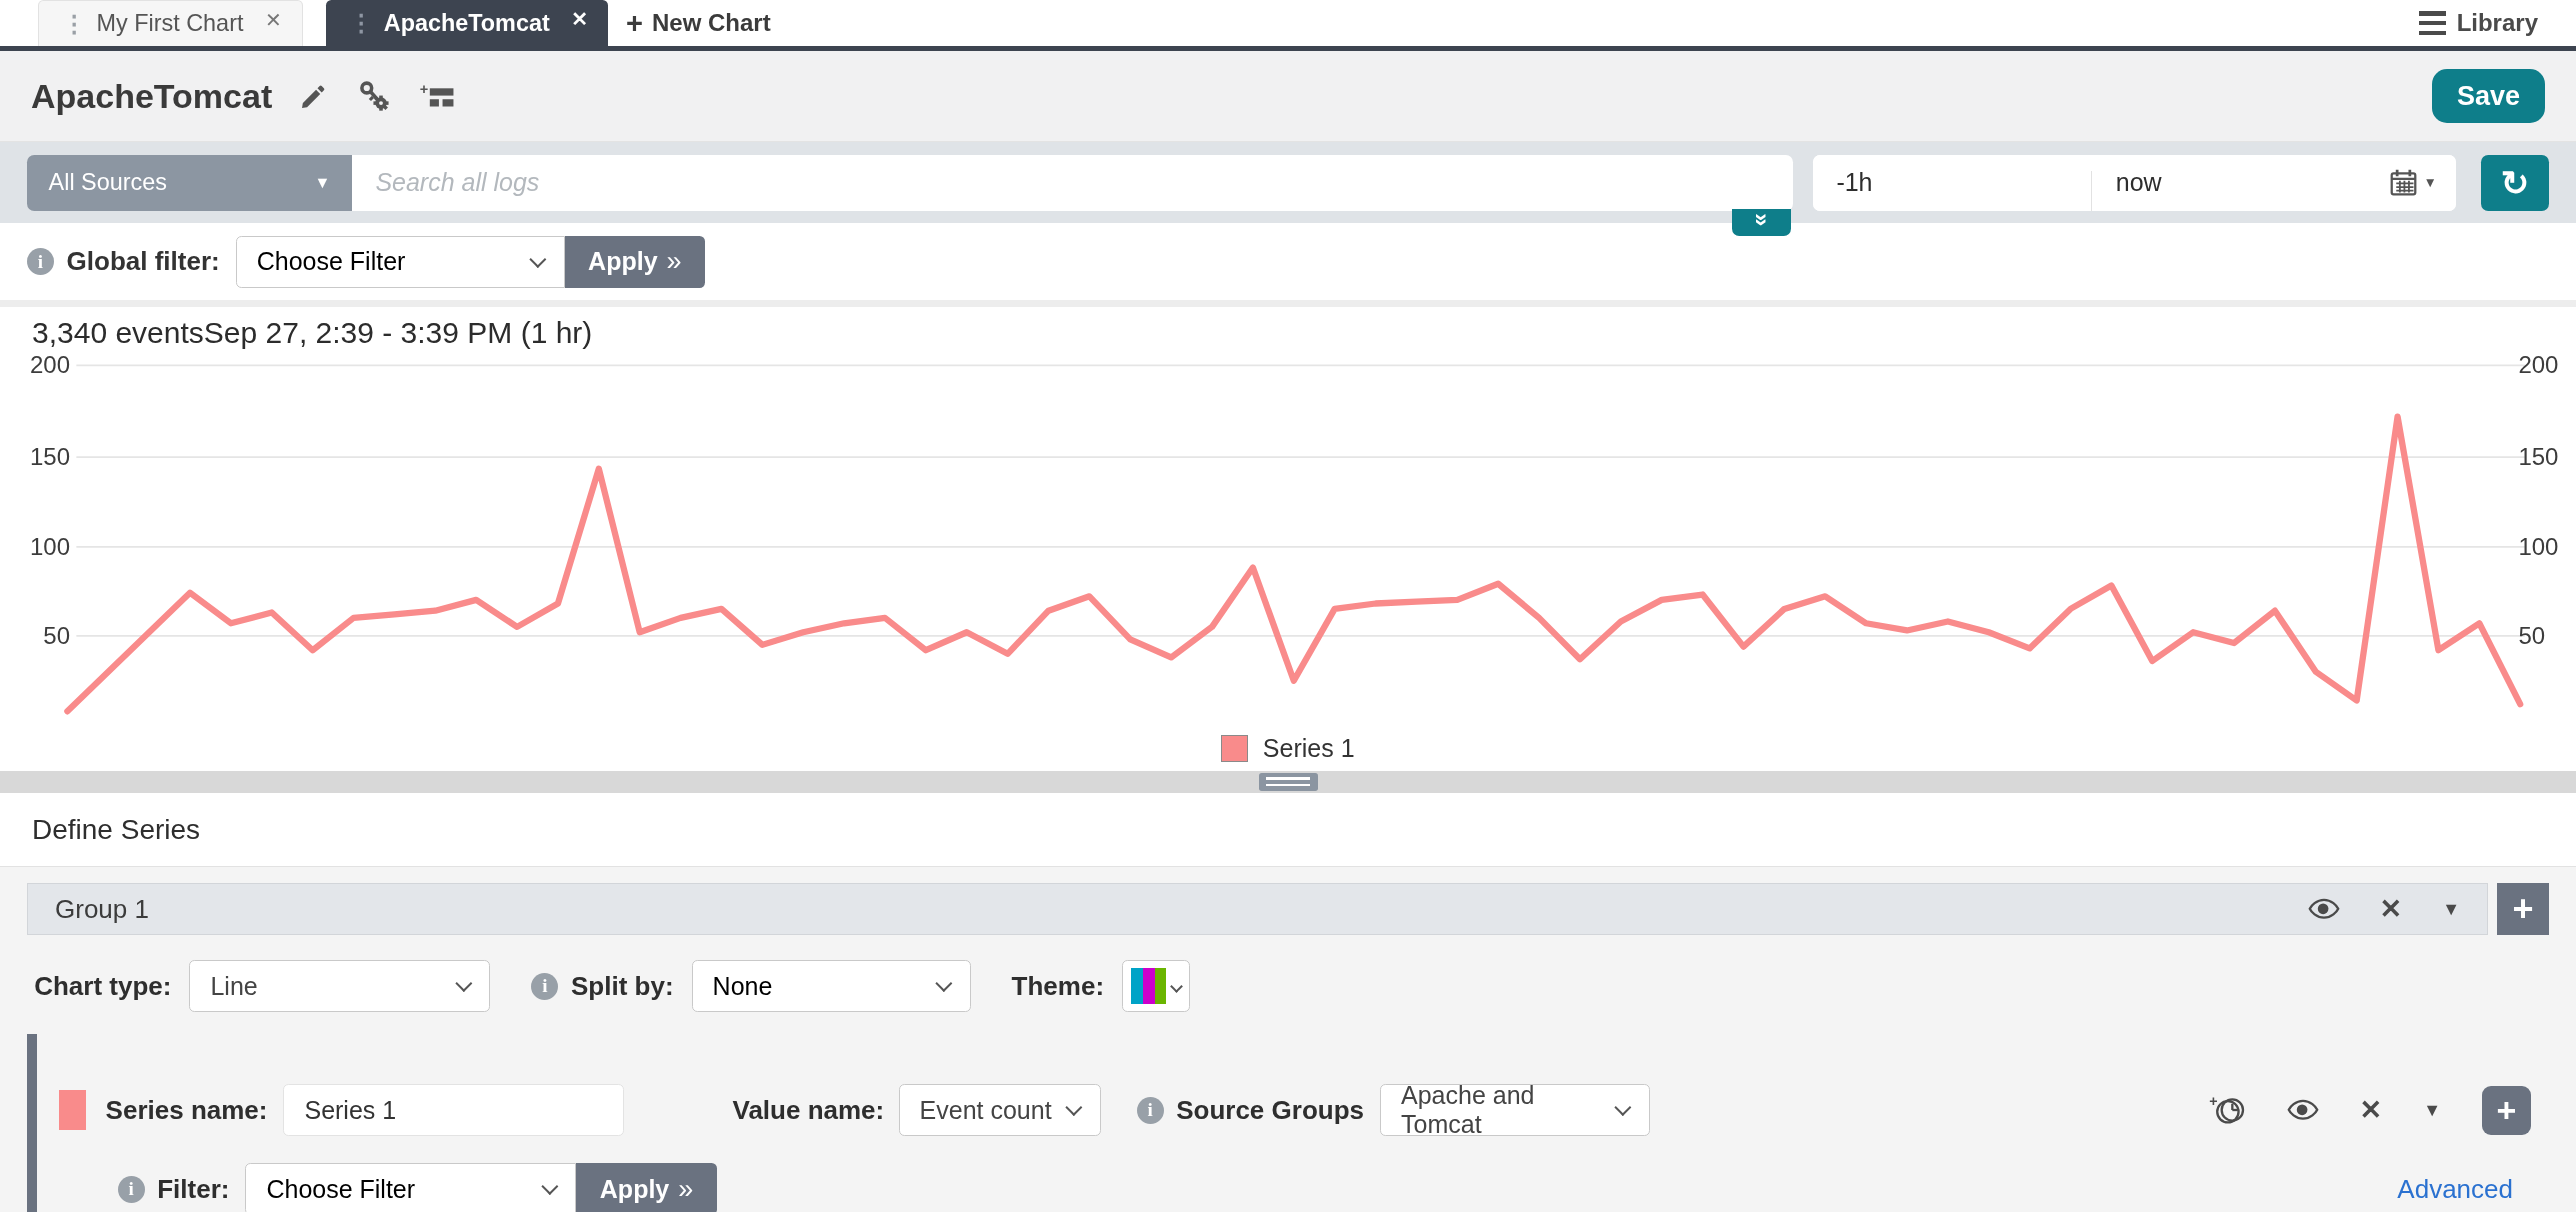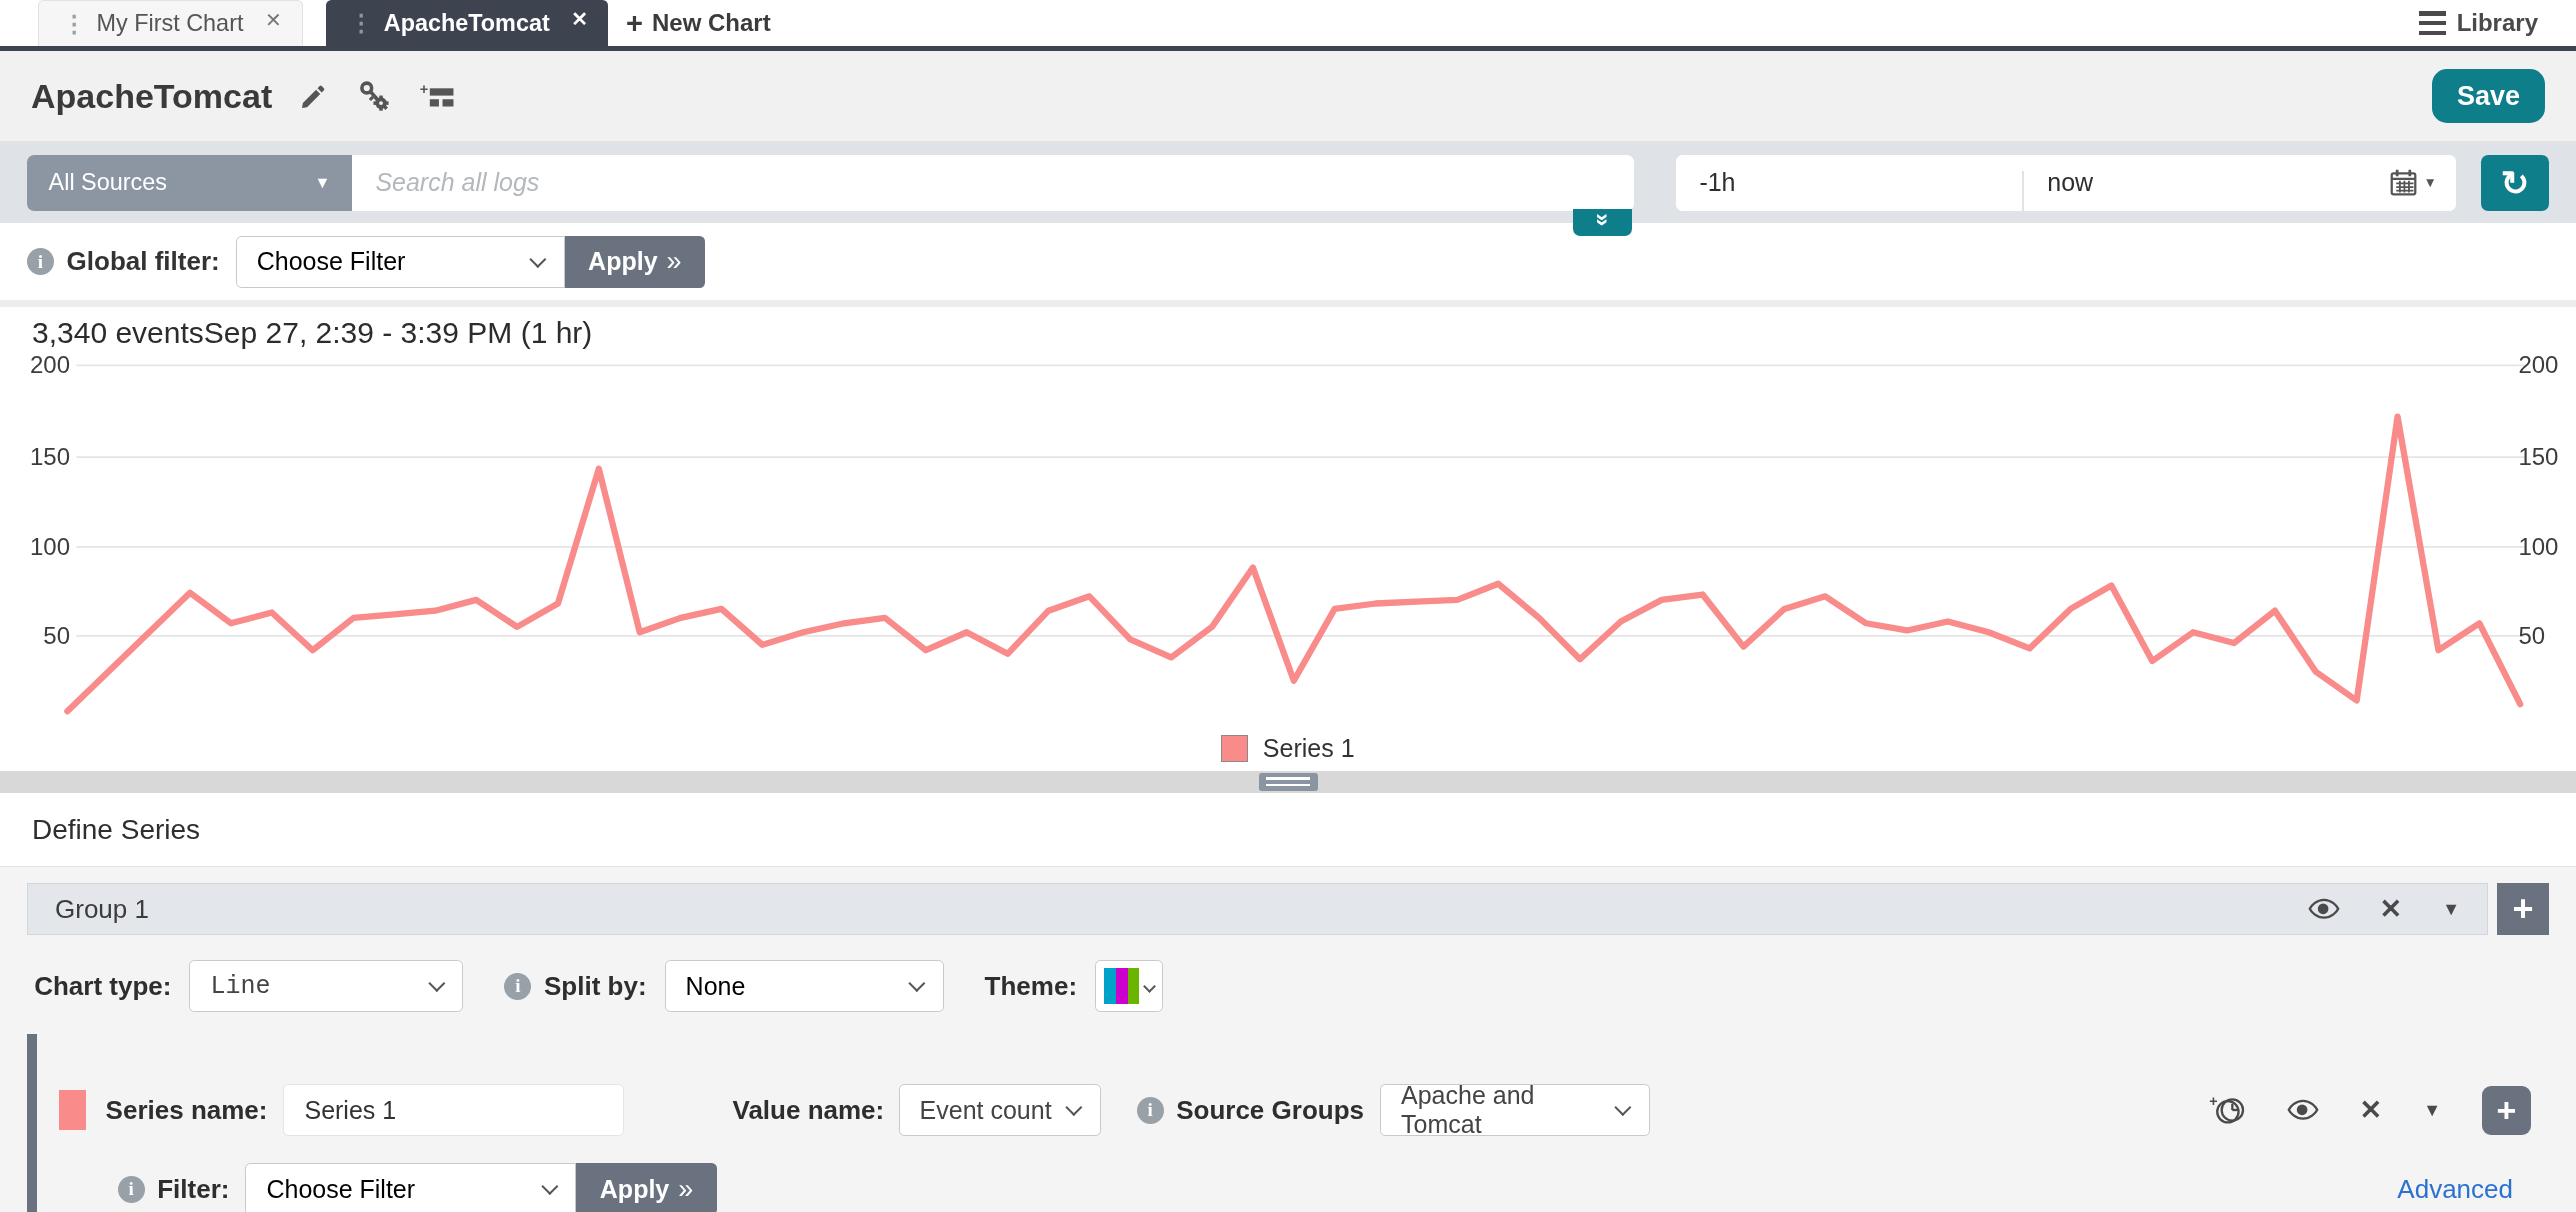--- a/index.html
+++ b/index.html
@@ -41,21 +41,21 @@
   .src-caret { margin-left:auto; font-size:16px; }
   .search-wrap { flex:1; position:relative; height:56px; }
   .search-input { width:100%; height:56px; border:none; border-radius:0 7.2px 7.2px 0;
     font-size:25px; padding:0 23.4px; font-family:"Liberation Sans",sans-serif; }
   .search-input::placeholder { color:#b3b8bd; font-style:italic; }
   .expand-btn { position:absolute; right:1.8px; bottom:-25px; width:59px; height:27px;
     background:#0e7e8a; border:none; border-radius:0 0 7.2px 7.2px; color:#fff; cursor:pointer;
     display:flex; align-items:center; justify-content:center; }
   .dbl-chev { display:inline-block; transform:rotate(90deg); font-size:23.4px; font-weight:bold;
     line-height:1; margin-top:-5.4px; }
-  .time-wrap { width:780px; height:56px; background:#fff; border-radius:7.2px; margin-left:42px;
+  .time-wrap { width:643px; height:56px; background:#fff; border-radius:7.2px; margin-left:20px;
     display:flex; align-items:flex-end; overflow:hidden; }
   .time-input { flex:1; height:100%; border:none; font-size:25px; padding:0 23.4px; min-width:0;
     font-family:"Liberation Sans",sans-serif; color:#2e2e2e; }
   .time-div { width:1.8px; height:40px; background:#e2e2e2; }
   .cal-btn { width:86px; height:100%; background:#fff; border:none; display:flex;
     align-items:center; justify-content:center; gap:5.4px; cursor:pointer; color:#555; }
   .cal-caret { font-size:13.5px; color:#555; }
   .refresh-btn { width:68px; height:56px; margin-left:25px; background:#0e7e8a; color:#fff;
     border:none; border-radius:7.2px; font-size:34px; font-weight:bold; cursor:pointer; }
 
@@ -111,21 +111,21 @@
     display:flex; align-items:center; padding:0 27px; }
   .group-label { font-size:26px; color:#3c3c3c; }
   .group-icons { margin-left:auto; display:flex; align-items:center; gap:40px; }
   .icon-x { font-size:27px; font-weight:bold; color:#4a4a4a; cursor:pointer; }
   .icon-caret { font-size:18px; color:#4a4a4a; cursor:pointer; }
   .group-add { width:52px; height:52px; margin-left:9px; background:#6a7280; border:none;
     color:#fff; font-size:36px; font-weight:bold; cursor:pointer; line-height:1; }
 
   .ctype-row { display:flex; align-items:center; padding:25px 7.2px 9px; }
   .b-label { font-size:26px; font-weight:bold; color:#2e2e2e; }
-  .ct-select { width:274px; margin-left:18px;font-family:Liberation Mono, monospace; }
+  .ct-select { width:301px; margin-left:18px; }
   .sb-select { width:279px; margin-left:18px; }
   .sel-dark { color:#444; }
   .theme-select { margin-left:18px; width:68px; height:52px; background:#fff;
     border:0.9px solid #c9c9c9; border-radius:5.4px; display:flex; align-items:center;
     justify-content:center; gap:0; cursor:pointer; padding:0 7.2px; }
   .theme-swatch { display:flex; height:36px; }
   .theme-swatch span { width:11.7px; height:36px; display:block; }
   .mini-chev { width:9px; height:9px; border-right:2.7px solid #555; border-bottom:2.7px solid #555;
     transform:rotate(45deg); margin-left:5.4px; flex:0 0 auto; }
   .gap40 { width:41px; }

